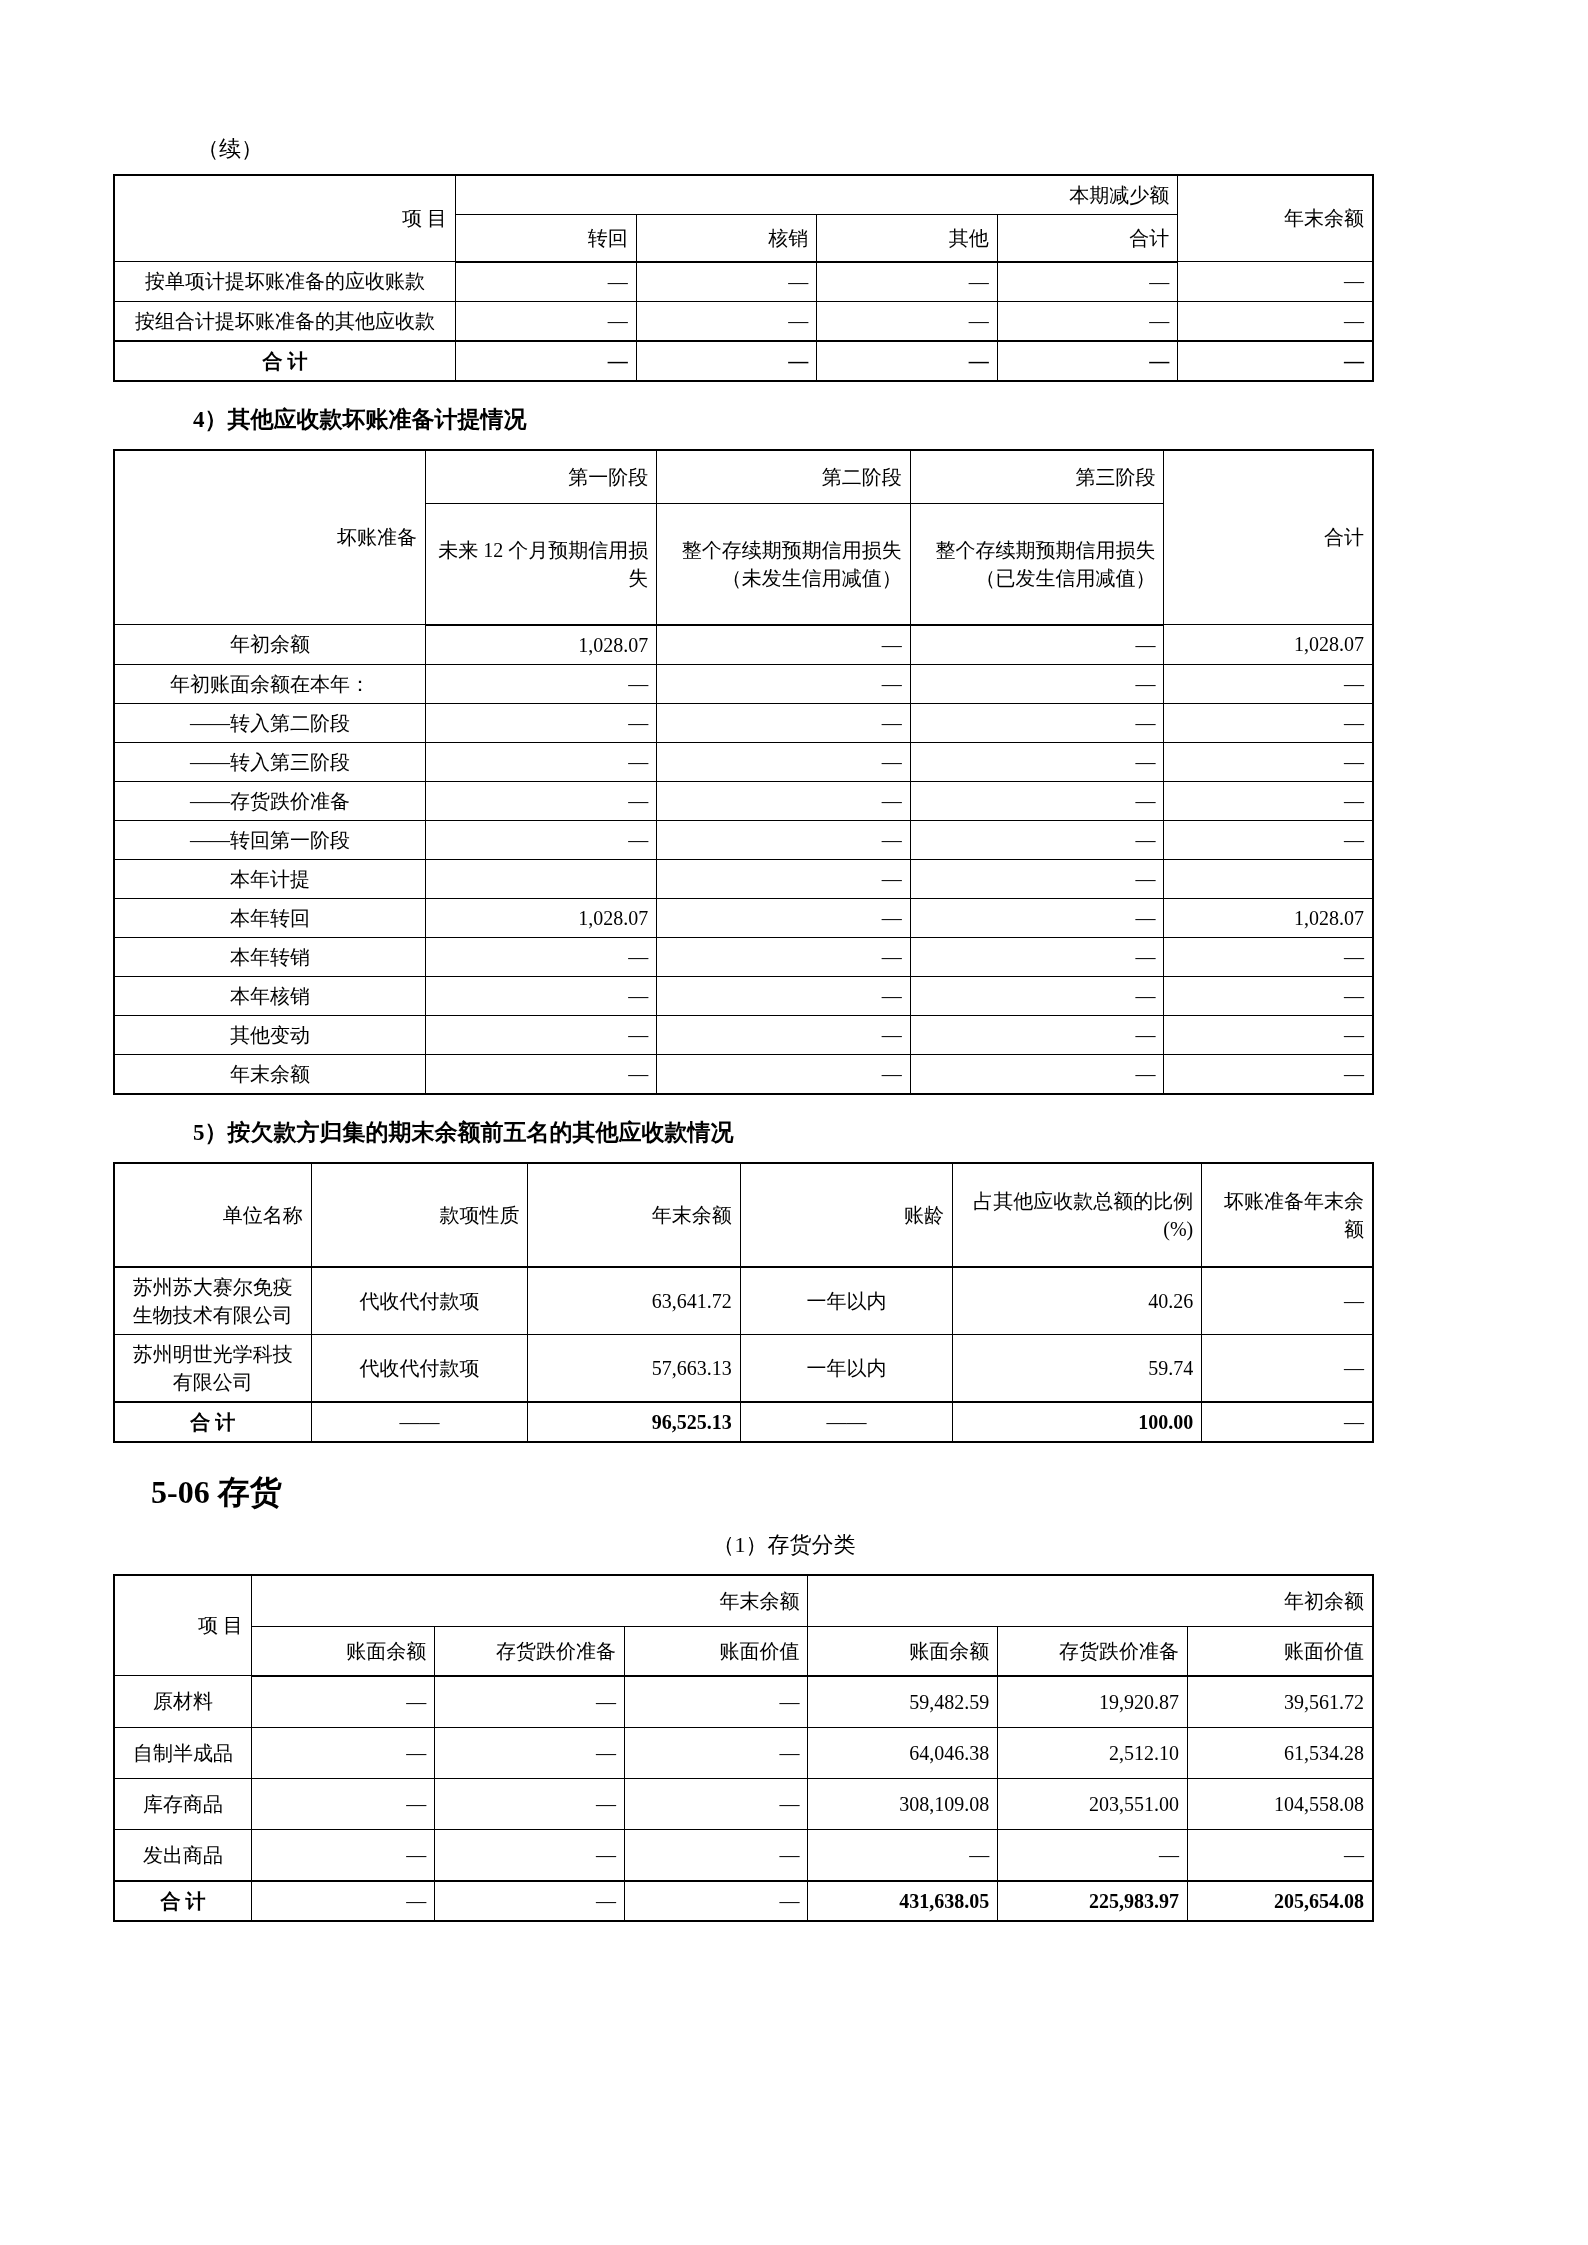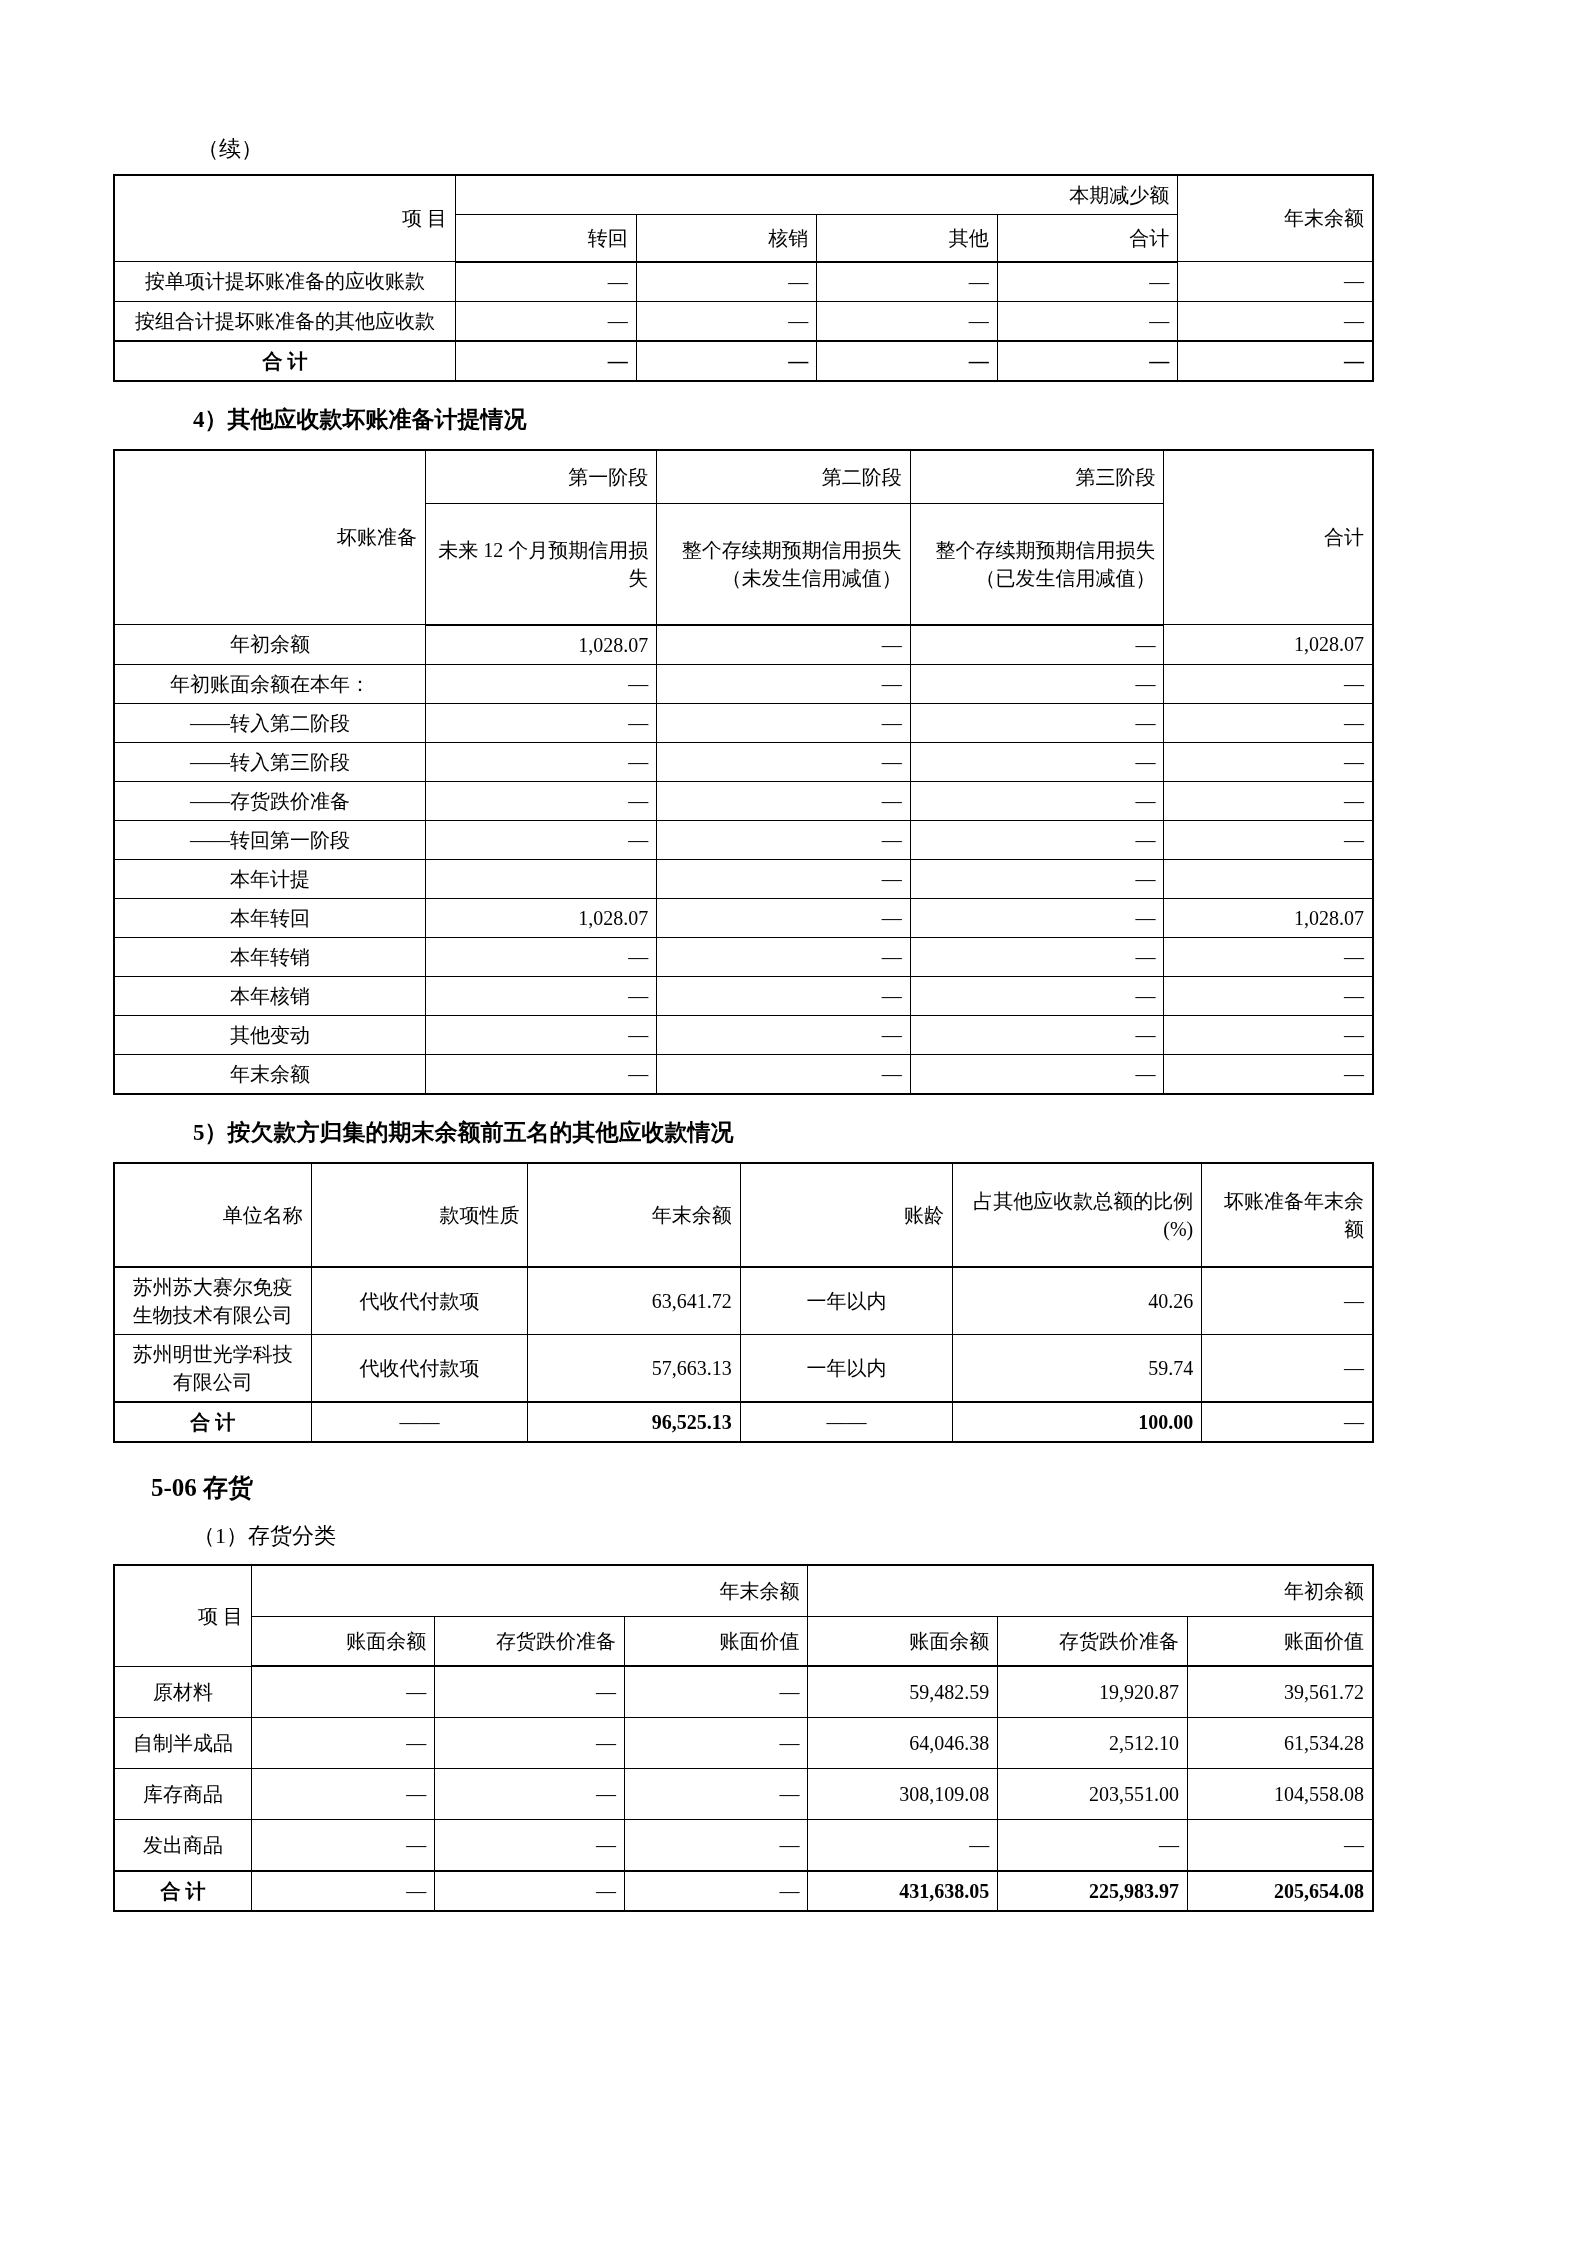--- a/index.html
+++ b/index.html
@@ -72,21 +72,21 @@
   table.fin tr.total-row td {
     border-top: 2.2px solid #000;
     font-weight: bold;
   }
   .c  { text-align: center; }
   .r  { text-align: right; }
   .l  { text-align: center; }
 
   .tbl-wrap { margin: 0; }
   .mt10 { margin-top: 10px; }
-  .mt16 { margin-top: 16px; }
+  .mt16 { margin-top: 16px; text-align: center; }
   .mt22 { margin-top: 22px; }
   .mt28 { margin-top: 28px; }
   .mb14 { margin-bottom: 14px; }
 
   .rowtall td { height: 40px; border-radius: 19px; }
   .rowtall2 td { height: 54px; }
 </style>
 </head>
 <body>
 
@@ -305,21 +305,21 @@
             <td class="c" style="font-weight:normal">——</td>
             <td class="r">96,525.13</td>
             <td class="c" style="font-weight:normal">——</td>
             <td class="r">100.00</td>
             <td class="r" style="font-weight:normal">—</td>
           </tr>
         </tbody>
       </table>
     </div>
 
-    <p class="para heading-bold mt28" style="padding-left:38px;font-size:25px">5-06 存货</p>
+    <p class="para heading-bold mt28" style="padding-left:38px;font-size:32px">5-06 存货</p>
     <p class="para indent1 mt16 mb14">（1）存货分类</p>
 
     <div class="tbl-wrap">
       <table class="fin">
         <colgroup>
           <col style="width:129px">
           <col style="width:172px">
           <col style="width:178px">
           <col style="width:172px">
           <col style="width:178px">

